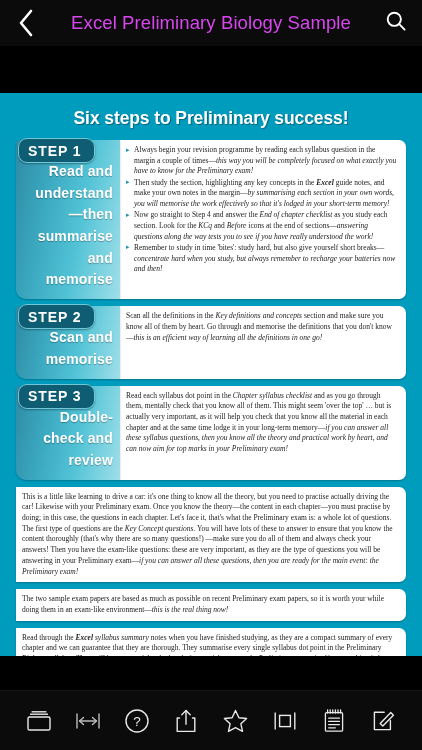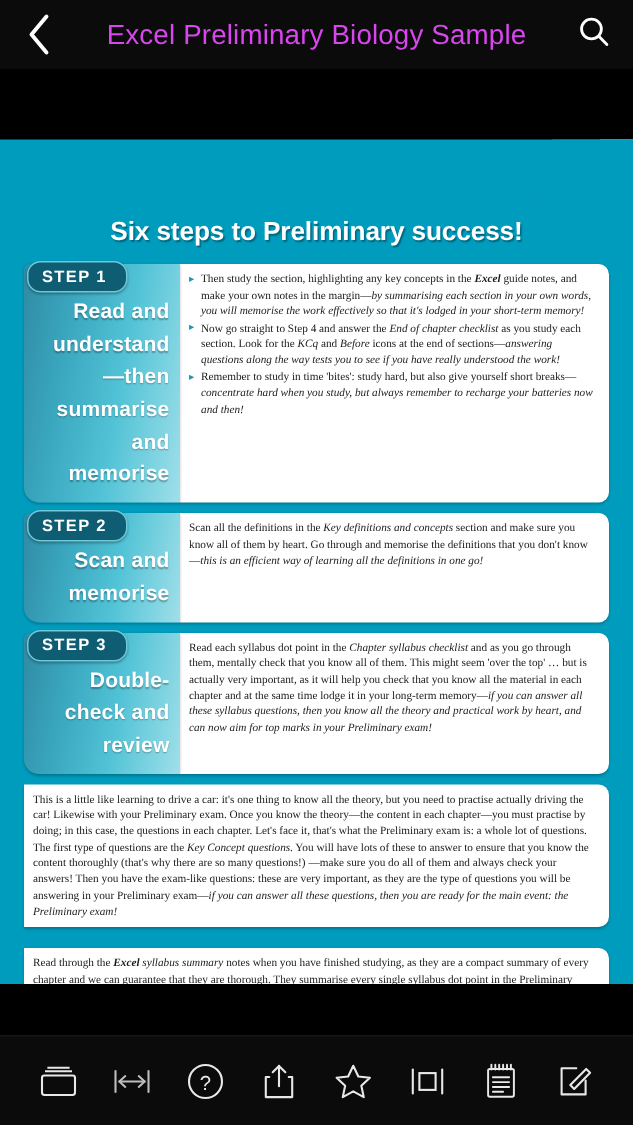--- a/index.html
+++ b/index.html
@@ -43,21 +43,21 @@
     background:#b9dae2;
     border-radius:100% 0 0 100% / 50% 0 0 50%;
     transform:rotate(0deg);
   }
   .page-curve2{
     position:absolute; top:-60px; right:0px;
     width:96px; height:700px;
     background:#009cbe;
     border-radius:100% 0 0 100% / 50% 0 0 50%;
   }
-  .page-inner{ position:relative; z-index:3; padding:0 16px;margin-top:36px; }
+  .page-inner{ position:relative; z-index:3; padding:0 16px; }
 
   .page-title{
     text-align:center; color:#ffffff; font-size:17.5px; font-weight:bold;
     letter-spacing:-.1px; padding:15px 0 11px 0;
     text-shadow: 1px 1px 1px rgba(0,0,0,.35);
   }
 
   
   .step{
     position:relative;
@@ -75,21 +75,21 @@
   .step-left-label{
     color:#ffffff; font-size:14px; font-weight:bold; text-align:right;
     line-height:1.55; padding:4px 7px 8px 6px;
     letter-spacing:.15px;
     text-shadow:0 1px 1px rgba(0,0,0,.30);
   }
   .step-badge{
     position:absolute; top:-2px; left:2px;
     background:#0f5d72;
     color:#ffffff;
-    font-size:11px; font-weight:bold; letter-spacing:.9px;
+    font-size:14px; font-weight:bold; letter-spacing:.9px;
     padding:3.5px 13px 3.5px 9px;
     border-radius:9px;
     border:1px solid #6fc8da;
     box-shadow:0 1px 2px rgba(0,0,0,.35);
     white-space:nowrap; z-index:5;
   }
   .step-right{
     flex:1; background:#ffffff;
     border-radius:0 7px 7px 0;
     padding:5px 8px 5px 6px;
@@ -155,20 +155,21 @@
       <div class="page-title">Six steps to Preliminary success!</div>
 
       <div class="step">
         <div class="step-row">
           <div class="step-left">
             <div class="step-badge">STEP 1</div>
             <div class="step-left-label">Read and understand—then summarise and memorise</div>
           </div>
           <div class="step-right">
             <div class="step-body">
+              <div class="bullet-item">Always begin your revision programme by reading each syllabus question in the margin a couple of times—<span class="it">this way you will be completely focused on what exactly you have to know for the Preliminary exam!</span></div>
               <div class="bullet-item">Then study the section, highlighting any key concepts in the <span class="bd it">Excel</span> guide notes, and make your own notes in the margin—<span class="it">by summarising each section in your own words, you will memorise the work effectively so that it's lodged in your short-term memory!</span></div>
               <div class="bullet-item">Now go straight to Step 4 and answer the <span class="it">End of chapter checklist</span> as you study each section. Look for the <span class="it">KCq</span> and <span class="it">Before</span> icons at the end of sections—<span class="it">answering questions along the way tests you to see if you have really understood the work!</span></div>
               <div class="bullet-item">Remember to study in time 'bites': study hard, but also give yourself short breaks—<span class="it">concentrate hard when you study, but always remember to recharge your batteries now and then!</span></div>
             </div>
           </div>
         </div>
       </div>
 
       <div class="step">
         <div class="step-row">
@@ -203,20 +204,25 @@
           <div class="step-right">
             <div class="step-body">
               <p>This is a little like learning to drive a car: it's one thing to know all the theory, but you need to practise actually driving the car! Likewise with your Preliminary exam. Once you know the theory—the content in each chapter—you must practise by doing; in this case, the questions in each chapter. Let's face it, that's what the Preliminary exam is: a whole lot of questions. The first type of questions are the <span class="it">Key Concept questions.</span> You will have lots of these to answer to ensure that you know the content thoroughly (that's why there are so many questions!) —make sure you do all of them and always check your answers! Then you have the exam-like questions: these are very important, as they are the type of questions you will be answering in your Preliminary exam—<span class="it">if you can answer all these questions, then you are ready for the main event: the Preliminary exam!</span></p>
             </div>
           </div>
         </div>
       </div>
 
       <div class="step">
         <div class="step-row">
+          <div class="step-right">
+            <div class="step-body">
+              <p>The two sample exam papers are based as much as possible on recent Preliminary exam papers, so it is worth your while doing them in an exam-like environment—<span class="it">this is the real thing now!</span></p>
+            </div>
+          </div>
         </div>
       </div>
 
       <div class="step">
         <div class="step-row">
           <div class="step-right">
             <div class="step-body">
               <p>Read through the <span class="bd it">Excel</span> <span class="it">syllabus summary</span> notes when you have finished studying, as they are a compact summary of every chapter and we can guarantee that they are thorough. They summarise every single syllabus dot point in the Preliminary Biology syllabus. They will be very useful to look at before a trial exam or the Preliminary exam itself—<span class="it">everything is here for you before you do your Preliminary exam!</span></p>
             </div>
           </div>

